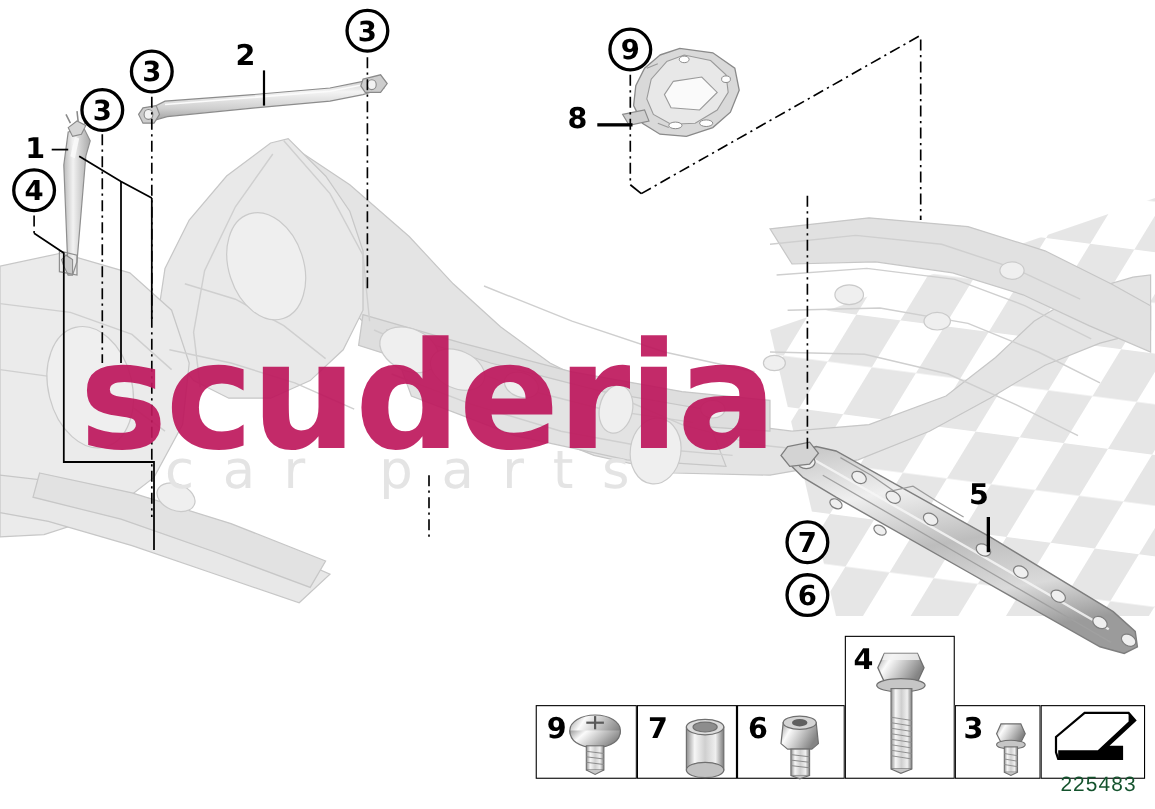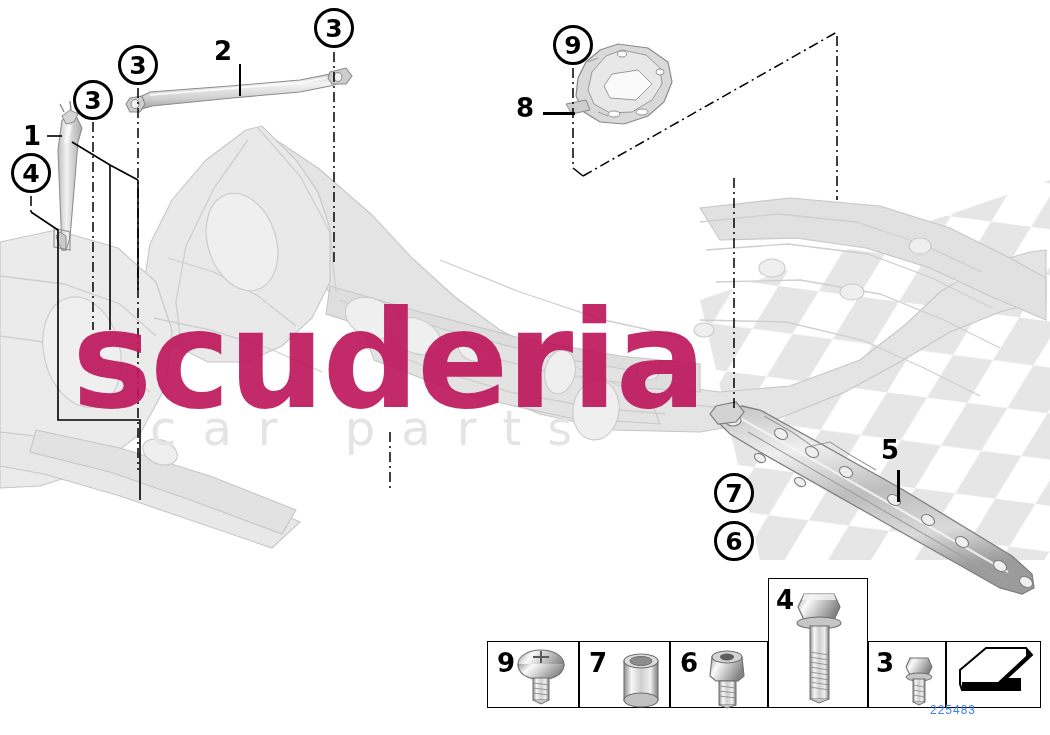--- a/index.html
+++ b/index.html
@@ -35,22 +35,22 @@
   }
   .leader{position:absolute;background:#000;z-index:25;}
   .lcell{
     position:absolute;border:1px solid #000;background:#fff;box-sizing:border-box;
   }
   .lnum{
     position:absolute;font-family:"DejaVu Sans",sans-serif;
     font-size:26px;font-weight:700;color:#000;z-index:42;
   }
   .diagnum{
-    position:absolute;left:930px;top:703px;
-    font-family:"Liberation Sans",sans-serif;font-size:12px;color:#3b82f6;
+    position:absolute;left:964px;top:703px;
+    font-family:"Liberation Sans",sans-serif;font-size:19px;color:#14532d;
     letter-spacing:1px;z-index:42;
   }
   svg{display:block;}
   .sv{position:absolute;left:0;top:0;pointer-events:none;}
 </style>
 </head>
 <body>
 
 <div id="stage">
 

